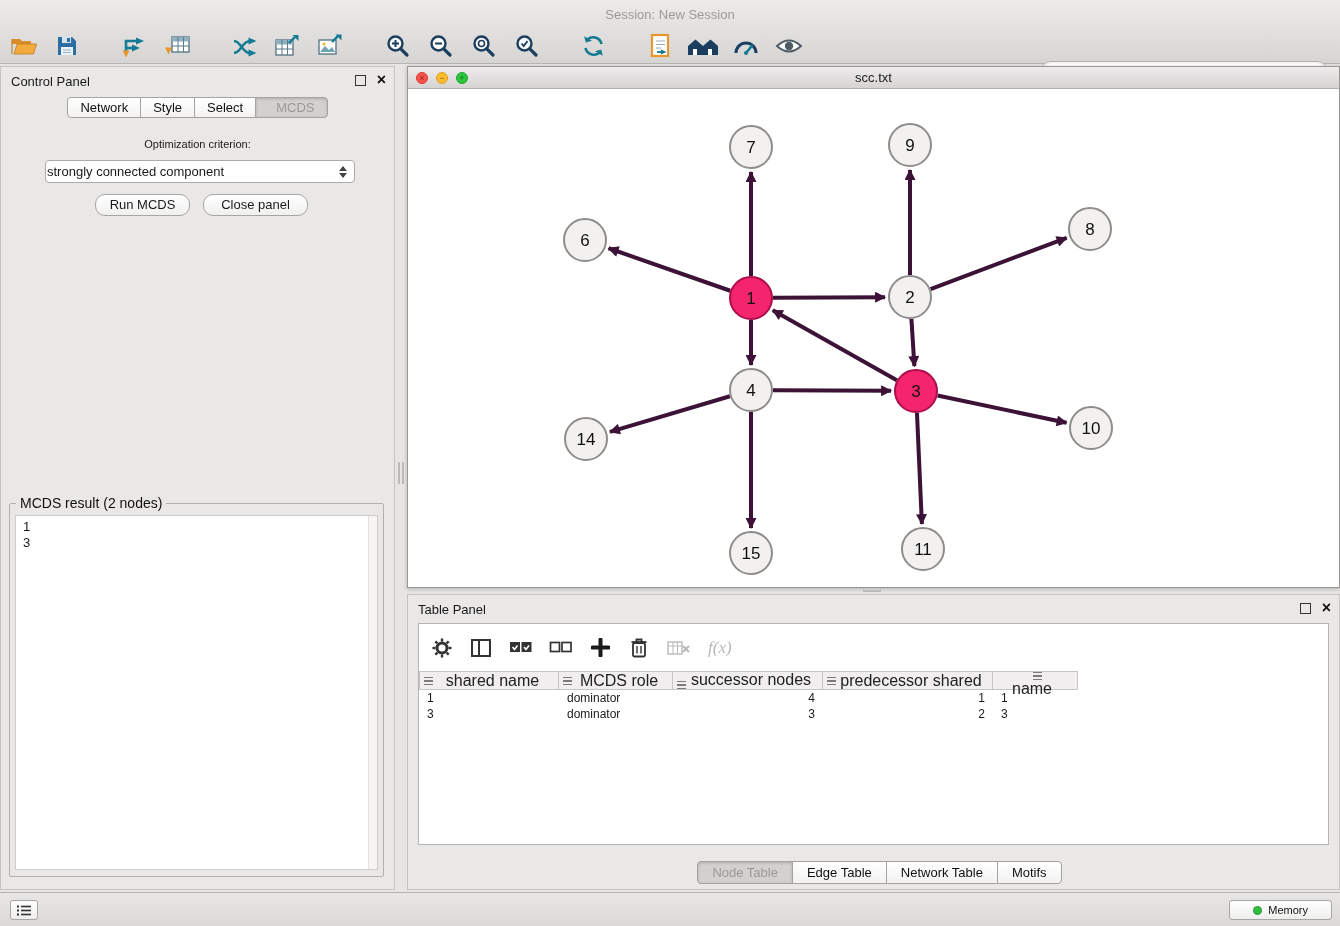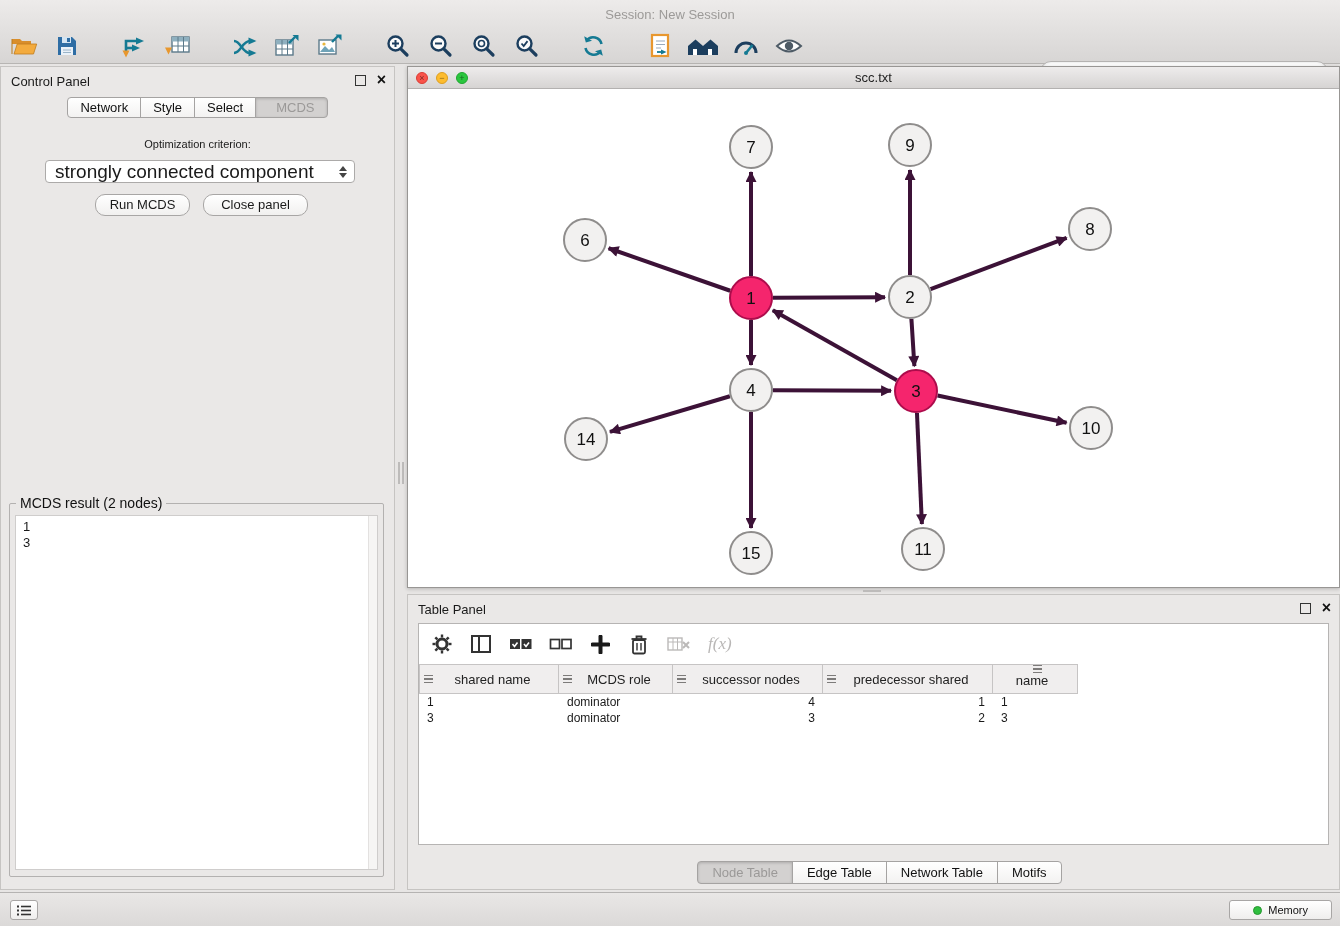--- a/index.html
+++ b/index.html
@@ -46,21 +46,21 @@
     padding:2px 12px; font-size:13px; background:linear-gradient(#ffffff,#f3f2f1);
     border:1px solid #a5a3a2; margin-left:-1px; color:#111; white-space:nowrap;
   }
   .tab:first-child { border-radius:4px 0 0 4px; margin-left:0; }
   .tab:last-child  { border-radius:0 4px 4px 0; }
   .tab.active { background:#d3d1d0; color:#9b9998; box-shadow:inset 0 1px 3px rgba(0,0,0,.18);padding-left:20px; }
   .opt-label { position:absolute; top:71px; left:0; width:100%; text-align:center; font-size:11px; }
   .criterion-select {
     position:absolute; left:44px; top:93px; width:310px; height:23px;
     background:#fff; border:1px solid #acaaa9; border-radius:4px;
-    font-size:19px; line-height:21px; padding-left:9px;
+    font-size:13px; line-height:21px; padding-left:1px;
   }
   .spinner { position:absolute; right:4px; top:3px; width:14px; height:16px; display:flex; flex-direction:column; align-items:center; justify-content:center; }
   .spinner .up { width:0; height:0; border-left:4px solid transparent; border-right:4px solid transparent; border-bottom:5px solid #444; margin-bottom:2px; }
   .spinner .dn { width:0; height:0; border-left:4px solid transparent; border-right:4px solid transparent; border-top:5px solid #444; }
   .cp-btn {
     position:absolute; top:127px; height:22px; background:linear-gradient(#ffffff,#f1f0ef);
     border:1px solid #a8a6a5; border-radius:10px; font-size:13px; text-align:center; line-height:20px;
   }
   .btn-run { left:94px; width:95px; }
   .btn-close { left:202px; width:105px; }
@@ -103,27 +103,27 @@
 
   
   .table-panel {
     position:absolute; left:407px; top:594px; width:933px; height:296px;
     background:#eae8e7; border:1px solid #c6c4c2;
   }
   .table-card {
     position:absolute; left:10px; right:10px; top:28px; height:222px;
     background:#fff; border:1px solid #b6b4b3;
   }
-  .tp-toolbar { display:flex; align-items:center; height:40px; padding-left:12px; }
+  .tp-toolbar { display:flex; align-items:center; height:47px; padding-left:12px; }
   .tp-btn { display:flex; align-items:center; justify-content:center; margin-right:17px; min-width:22px; height:24px; }
   .fx { font-family:"Liberation Serif", serif; font-style:italic; font-size:17px; color:#b9b7b6; }
   .thead { display:flex; }
   .th {
-    display:flex; align-items:center; height:30px; background:#f0eeee;
-    border:1px solid #c6c4c4; border-left:none; font-size:13px; color:#222;
+    display:flex; align-items:center; height:19px; background:#f0eeee;
+    border:1px solid #c6c4c4; border-left:none; font-size:16px; color:#222;
   }
   .th:first-child { border-left:1px solid #c6c4c4; }
   .th-label { flex:1; text-align:center; padding-right:6px; }
   .sort-ic { width:9px; height:8px; margin-left:4px; flex:none;
     background:repeating-linear-gradient(to bottom,#7d7b7a 0 1.4px, transparent 1.4px 3.4px); }
   .tr { display:flex; height:16px; }
   .td { font-size:12px; line-height:16px; padding:0 8px; white-space:nowrap; overflow:hidden; }
   .td.right { text-align:right; }
   .tp-tabs { position:absolute; bottom:5px; left:12px; right:0; display:flex; justify-content:center; }
   .tp-tabs .tab { padding:3px 14px; }
@@ -473,21 +473,21 @@
     </div>
     <div class="thead">
         <div class="th" style="width: 140px;">
           <span class="sort-ic"></span>
           <span class="th-label">shared name</span>
         </div>
         <div class="th" style="width: 114px;">
           <span class="sort-ic"></span>
           <span class="th-label">MCDS role</span>
         </div>
-        <div class="th" style="width: 150px;">
+        <div class="th" style="width: 150px; align-items: flex-end;">
           <span class="sort-ic"></span>
           <span class="th-label">successor nodes</span>
         </div>
         <div class="th" style="width: 170px;">
           <span class="sort-ic"></span>
           <span class="th-label">predecessor shared</span>
         </div>
         <div class="th" style="width: 85px; flex-direction: column;">
           <span class="sort-ic"></span>
           <span class="th-label">name</span>

